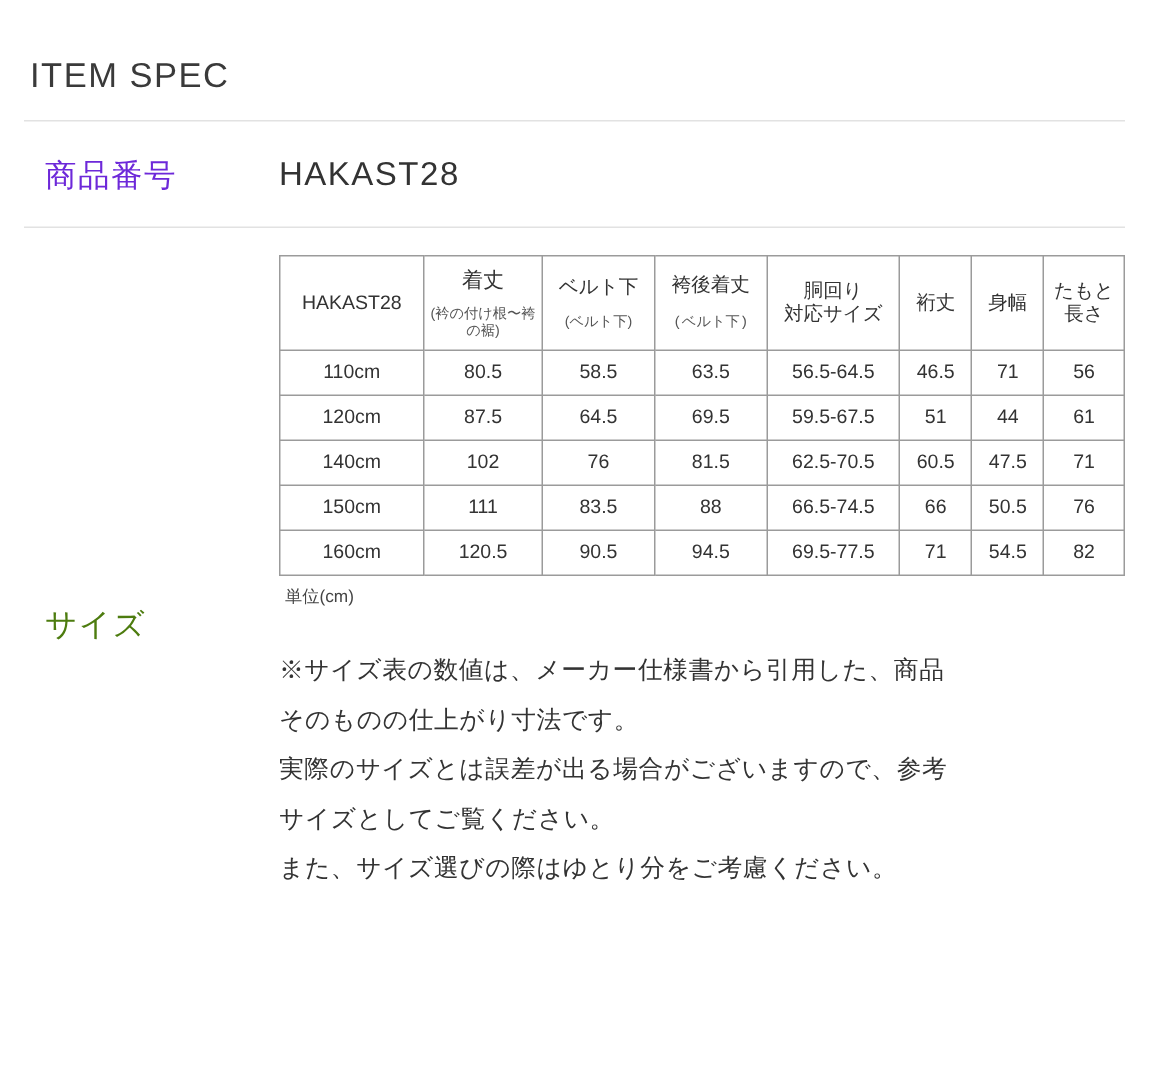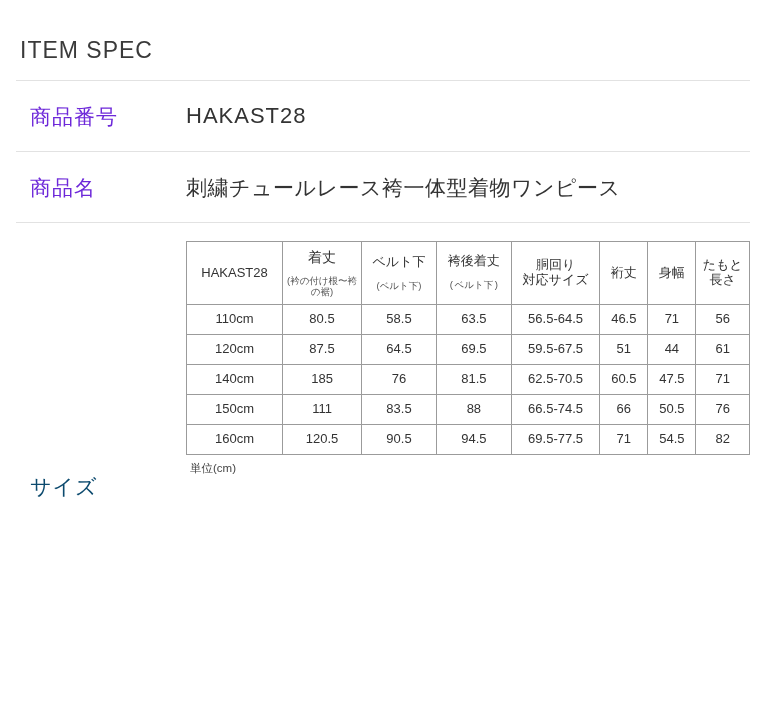--- a/index.html
+++ b/index.html
@@ -60,21 +60,21 @@
 
   
   .size-row {
     display: flex;
     align-items: flex-start;
   }
   .size-label {
     width: 170px;
     flex: 0 0 170px;
     font-size: 21px;
-    color: #0c4a6e;
+    color: #4d7c0f;
     padding-left: 14px;
     box-sizing: border-box;
     letter-spacing: 1px;
     padding-top: 250px;
   }
   .size-content {
     flex: 1 1 auto;
     padding-top: 18px;
   }
   table.size-table {
@@ -142,24 +142,20 @@
 <div class="page">
 
   <div class="spec-title">ITEM SPEC</div>
   <div class="divider"></div>
 
   <div class="spec-row">
     <div class="spec-label">商品番号</div>
     <div class="spec-value">HAKAST28</div>
   </div>
 
-  <div class="spec-row">
-    <div class="spec-label">商品名</div>
-    <div class="spec-value name">刺繍チュールレース袴一体型着物ワンピース</div>
-  </div>
 
   <div class="size-row">
     <div class="size-label">サイズ</div>
     <div class="size-content">
 
       <table class="size-table">
         <thead>
           <tr>
             <th class="col-0">
               <span class="main2">HAKAST28</span>
@@ -208,21 +204,21 @@
             <td>87.5</td>
             <td>64.5</td>
             <td>69.5</td>
             <td>59.5-67.5</td>
             <td>51</td>
             <td>44</td>
             <td>61</td>
           </tr>
           <tr>
             <td>140cm</td>
-            <td>185</td>
+            <td>102</td>
             <td>76</td>
             <td>81.5</td>
             <td>62.5-70.5</td>
             <td>60.5</td>
             <td>47.5</td>
             <td>71</td>
           </tr>
           <tr>
             <td>150cm</td>
             <td>111</td>
@@ -241,17 +237,24 @@
             <td>69.5-77.5</td>
             <td>71</td>
             <td>54.5</td>
             <td>82</td>
           </tr>
         </tbody>
       </table>
 
       <div class="unit">単位(cm)</div>
 
+      <div class="notes">
+        <p>※サイズ表の数値は、メーカー仕様書から引用した、商品</p>
+        <p>そのものの仕上がり寸法です。</p>
+        <p>実際のサイズとは誤差が出る場合がございますので、参考</p>
+        <p>サイズとしてご覧ください。</p>
+        <p>また、サイズ選びの際はゆとり分をご考慮ください。</p>
+      </div>
 
     </div>
   </div>
 
 </div>
 
 </body></html>

